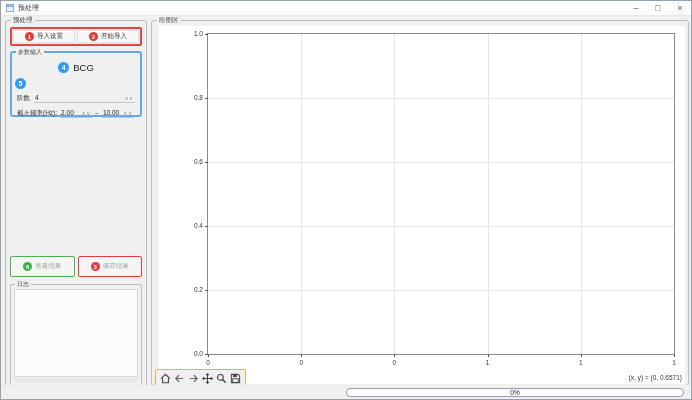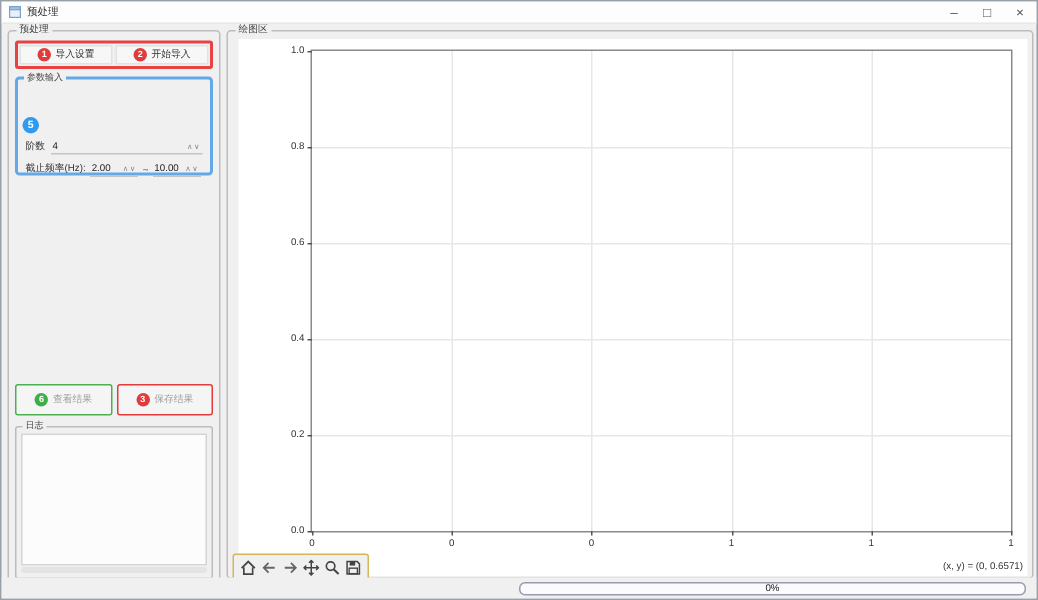--- a/index.html
+++ b/index.html
@@ -103,20 +103,24 @@
         <span class="btn-label">导入设置</span>
       </div>
       <div class="import-btn">
         <span class="badge badge-sm badge-red">2</span>
         <span class="btn-label">开始导入</span>
       </div>
     </div>
 
     <div class="param-group">
       <span class="param-label">参数输入</span>
+      <div class="signal-row">
+        <span class="badge badge-md badge-blue">4</span>
+        <span class="signal-name">BCG</span>
+      </div>
       <span class="badge badge-md badge-blue step5-badge">5</span>
 
       <div class="order-row">
         <span class="field-label">阶数</span>
         <div class="spin-field">
           <span class="spin-value">4</span>
           <span class="spin-arrows"><span>∧</span><span>∨</span></span>
         </div>
       </div>
 

